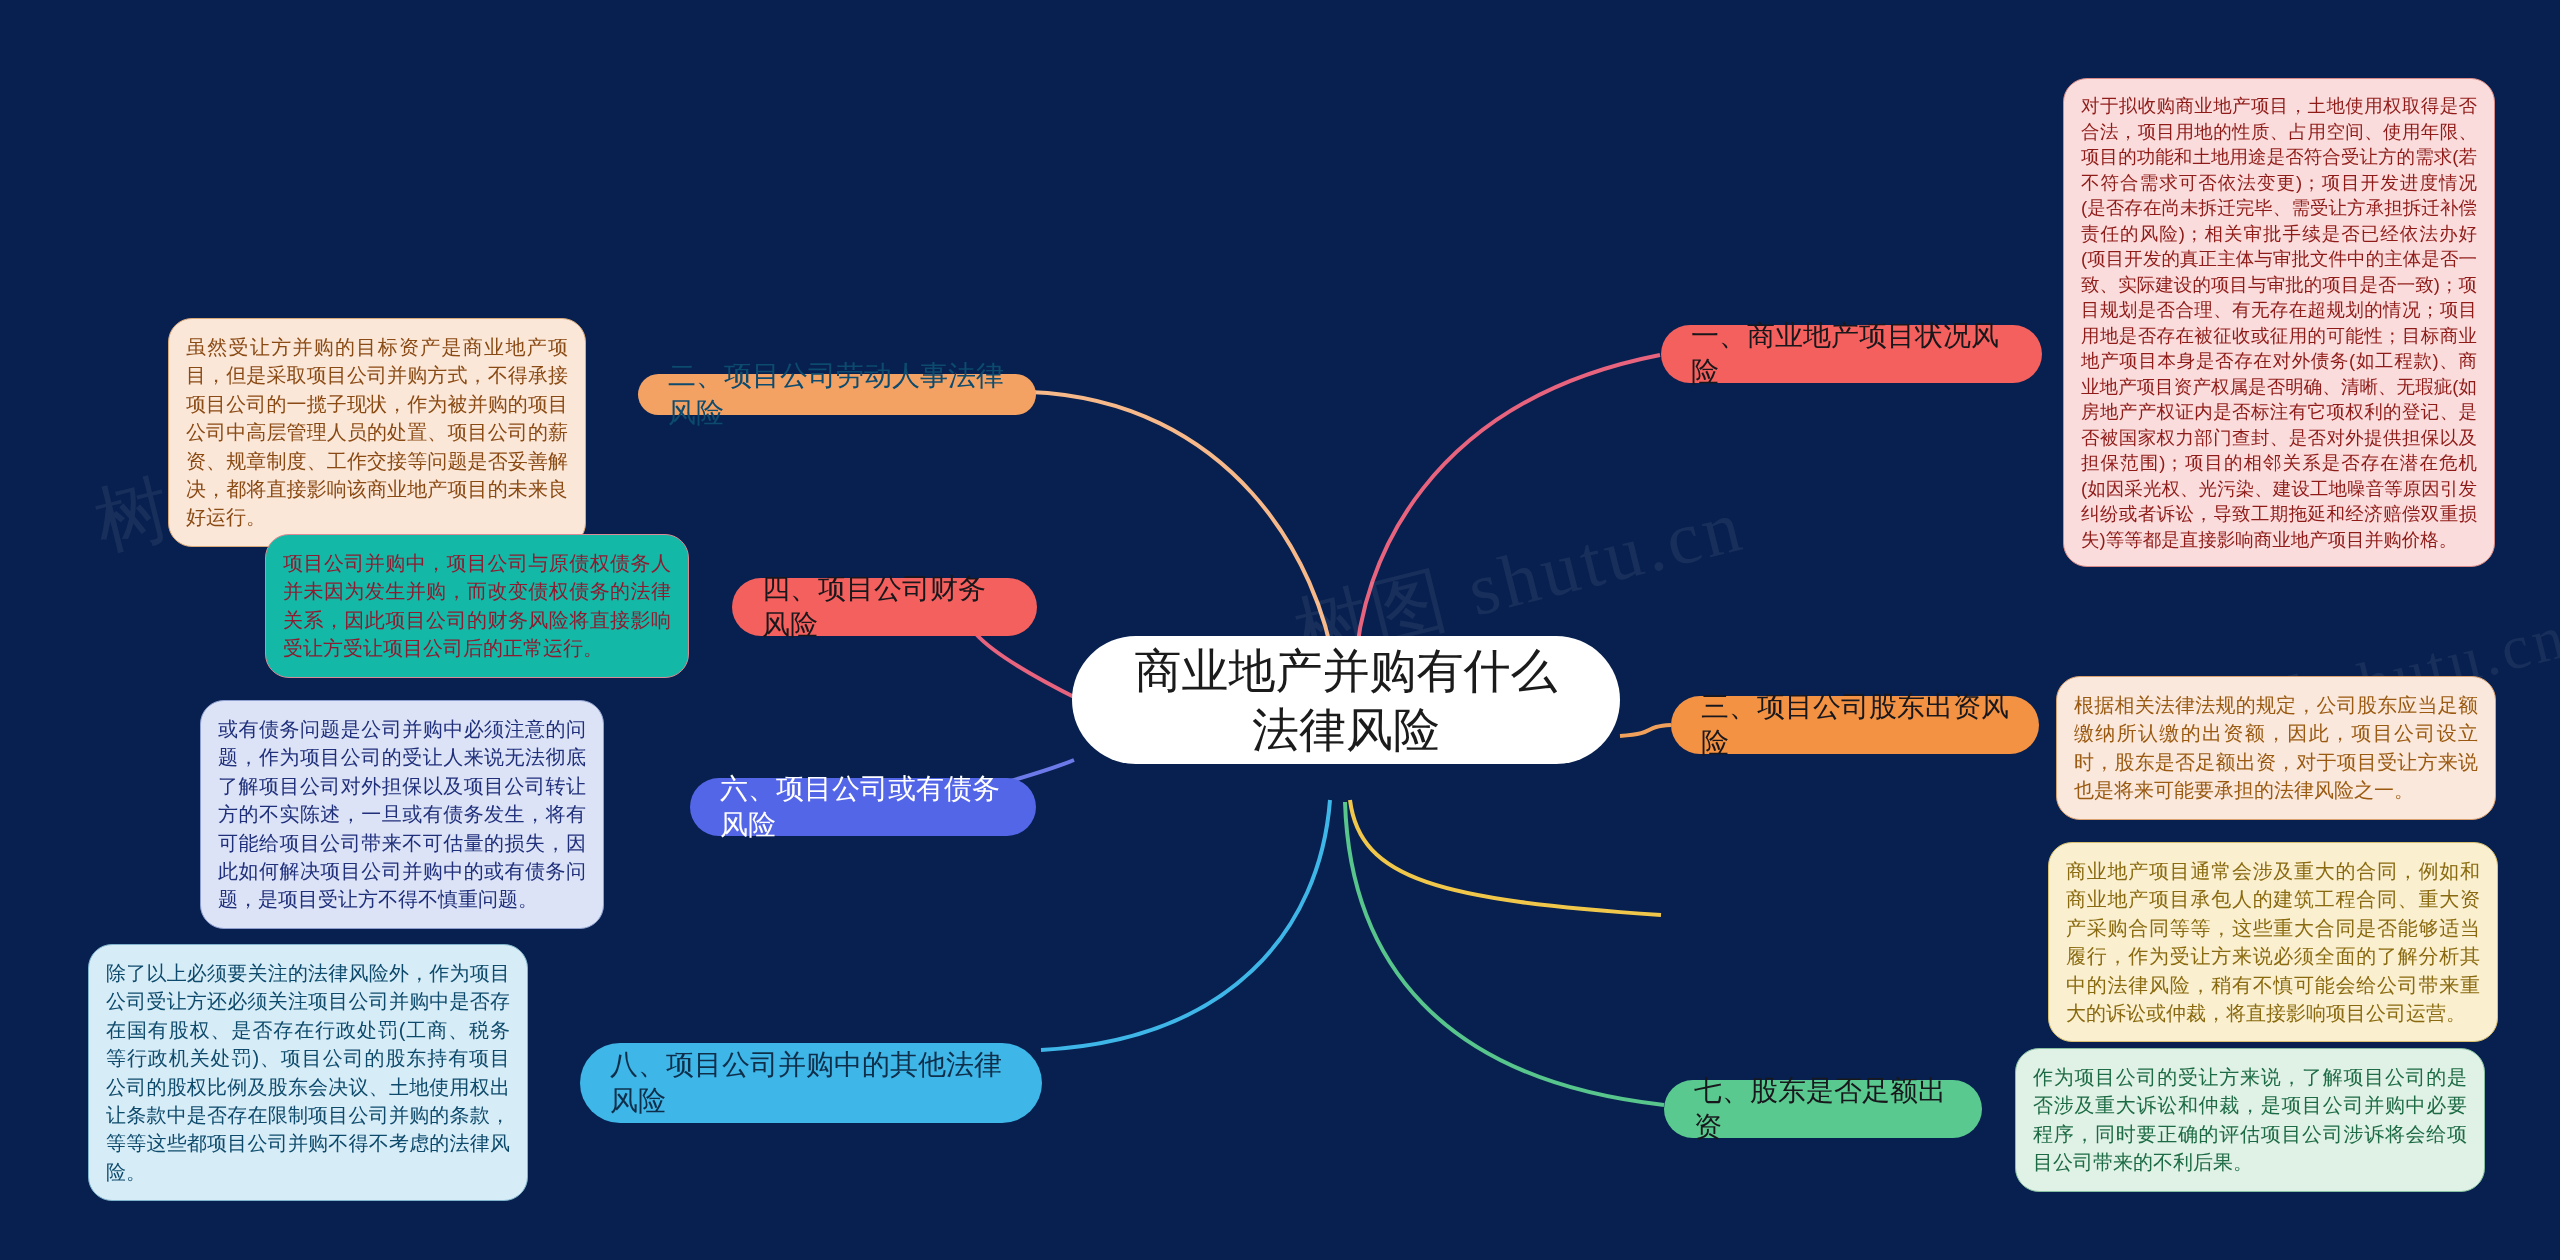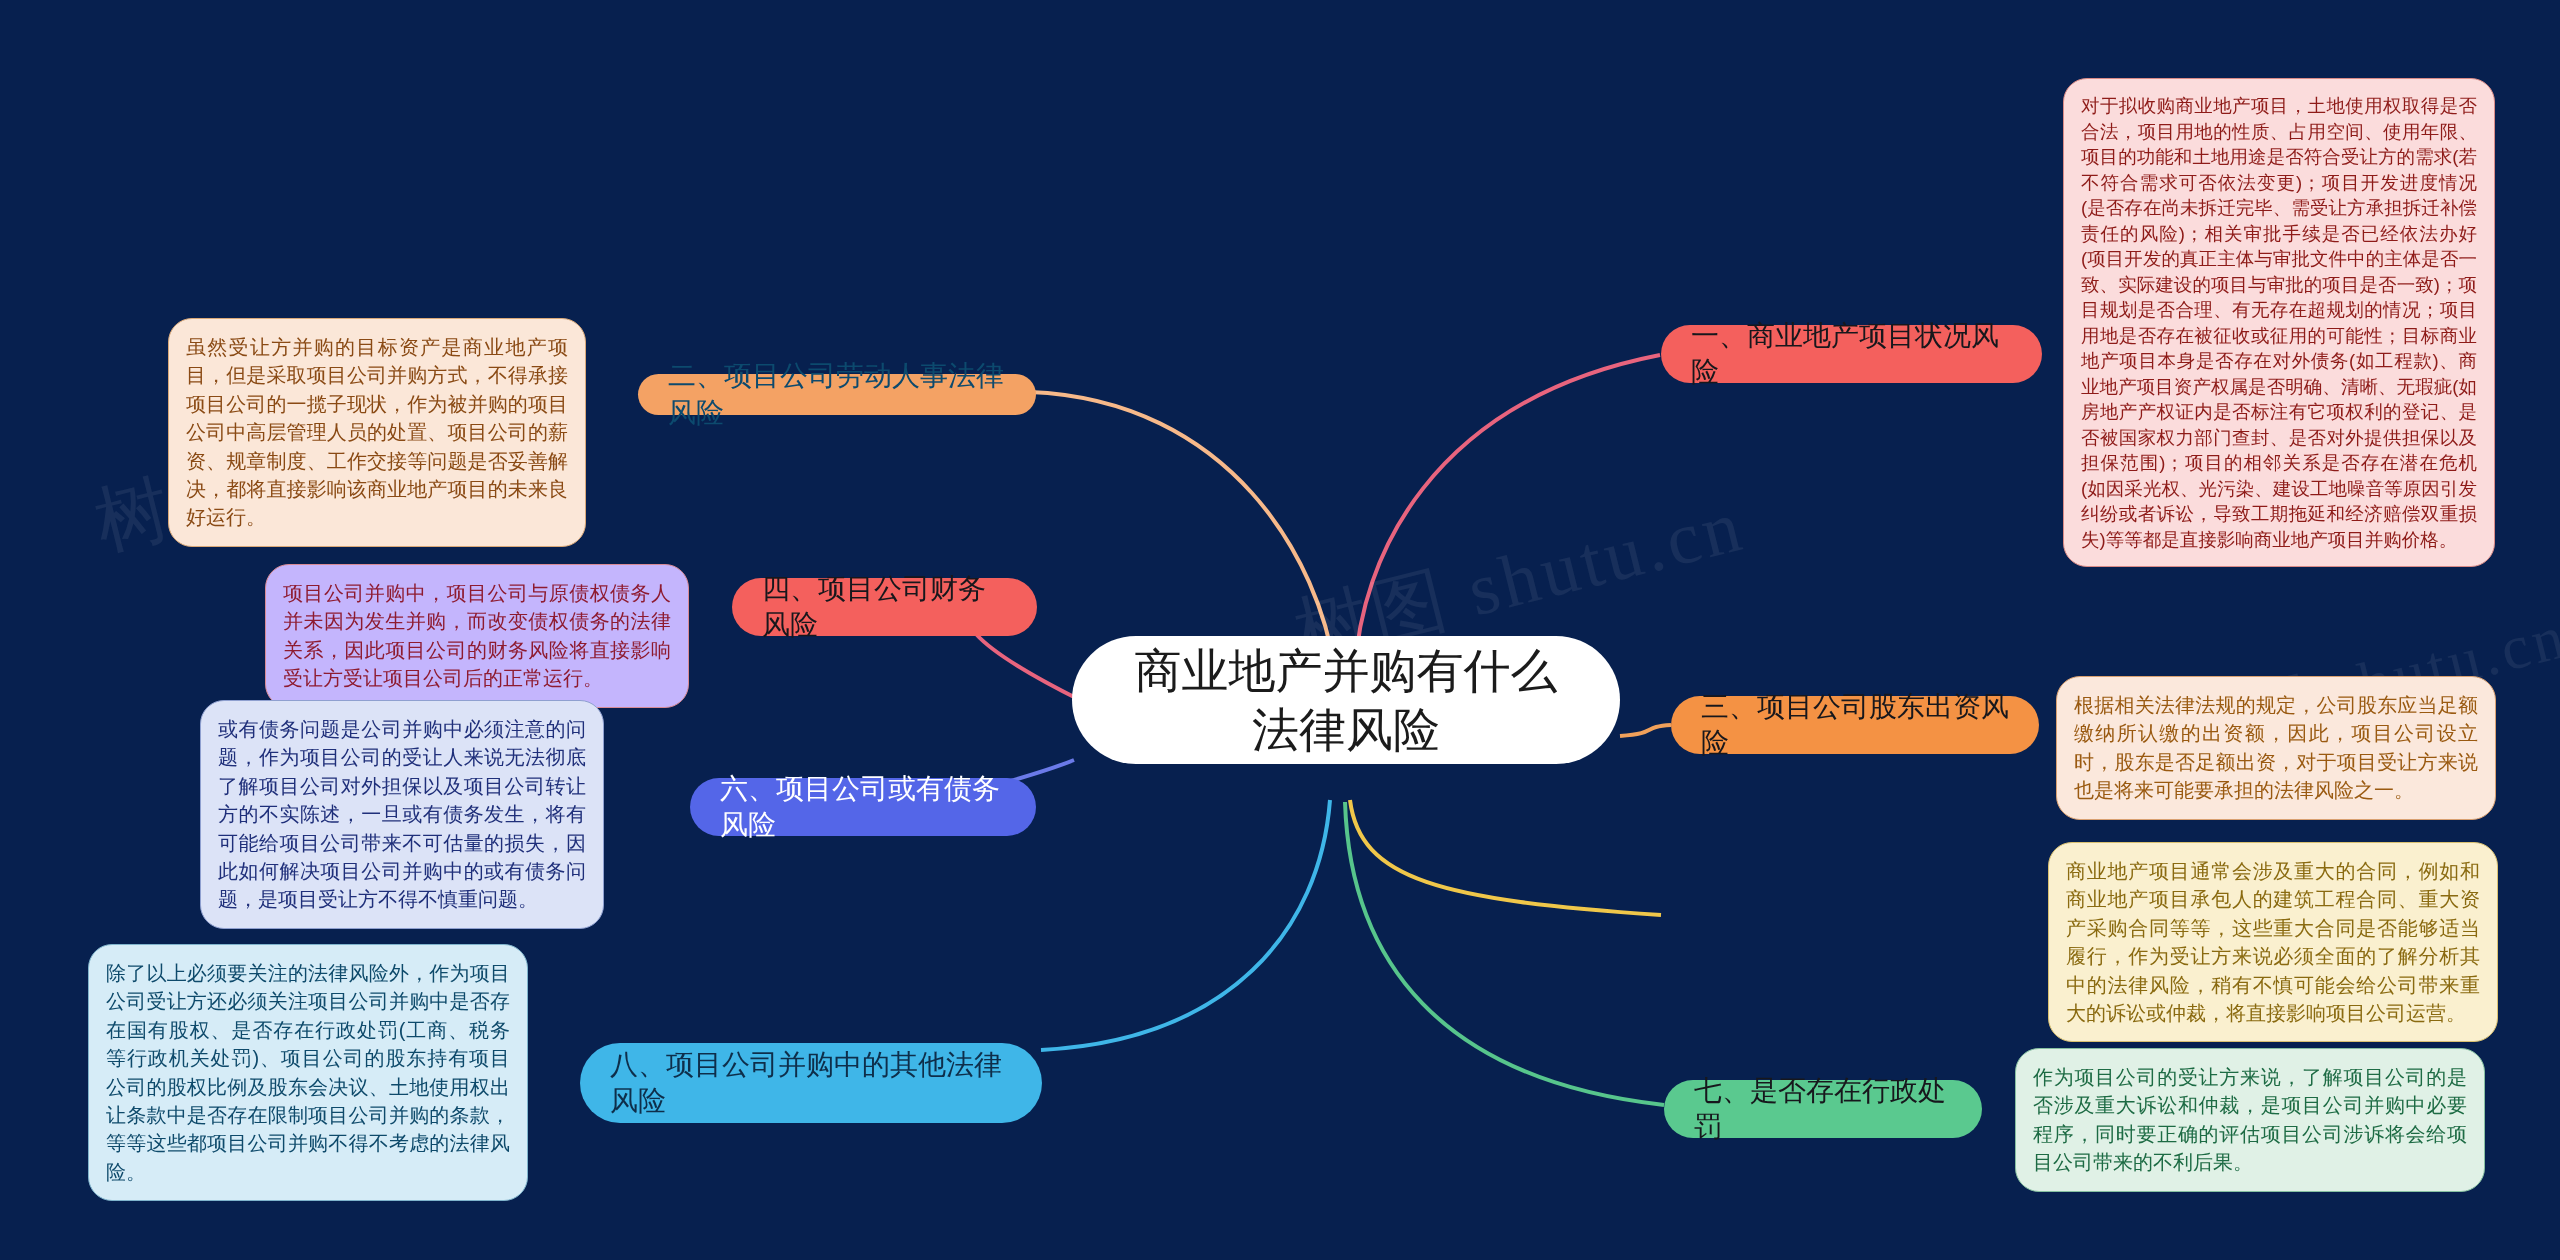--- a/index.html
+++ b/index.html
@@ -107,40 +107,40 @@
   <div class="pill dark" style="left: 732px; top: 578px; width: 305px; height: 58px; background: rgb(244, 96, 93); color: rgb(23, 23, 28);">
     <span>四、项目公司财务风险</span>
   </div>
 
 
   <div class="pill light" style="left: 690px; top: 778px; width: 346px; height: 58px; background: rgb(84, 102, 232); color: rgb(255, 255, 255);">
     <span>六、项目公司或有债务风险</span>
   </div>
 
   <div class="pill dark" style="left: 1664px; top: 1080px; width: 318px; height: 58px; background: rgb(90, 201, 143); color: rgb(23, 23, 28);">
-    <span>七、是否存在行政处罚</span>
+    <span>七、股东是否足额出资</span>
   </div>
 
   <div class="pill dark" style="left: 580px; top: 1015px; width: 462px; height: 80px; border-radius: 40px; background: rgb(63, 182, 232); color: rgb(14, 46, 74); margin-top: 28px;">
     <span>八、项目公司并购中的其他法律风险</span>
   </div>
 
   <div class="note" style="left: 2063px; top: 78px; width: 432px; font-size: 18.5px; line-height: 1.38; background: rgb(251, 220, 220); color: rgb(142, 27, 24); border: 1px solid rgb(217, 138, 134);">
     <span>对于拟收购商业地产项目，土地使用权取得是否合法，项目用地的性质、占用空间、使用年限、项目的功能和土地用途是否符合受让方的需求(若不符合需求可否依法变更)；项目开发进度情况(是否存在尚未拆迁完毕、需受让方承担拆迁补偿责任的风险)；相关审批手续是否已经依法办好(项目开发的真正主体与审批文件中的主体是否一致、实际建设的项目与审批的项目是否一致)；项目规划是否合理、有无存在超规划的情况；项目用地是否存在被征收或征用的可能性；目标商业地产项目本身是否存在对外债务(如工程款)、商业地产项目资产权属是否明确、清晰、无瑕疵(如房地产产权证内是否标注有它项权利的登记、是否被国家权力部门查封、是否对外提供担保以及担保范围)；项目的相邻关系是否存在潜在危机(如因采光权、光污染、建设工地噪音等原因引发纠纷或者诉讼，导致工期拖延和经济赔偿双重损失)等等都是直接影响商业地产项目并购价格。</span>
   </div>
 
   <div class="note" style="left: 168px; top: 318px; width: 418px; background: rgb(251, 231, 216); color: rgb(138, 74, 20); border: 1px solid rgb(217, 168, 120);">
     <span>虽然受让方并购的目标资产是商业地产项目，但是采取项目公司并购方式，不得承接项目公司的一揽子现状，作为被并购的项目公司中高层管理人员的处置、项目公司的薪资、规章制度、工作交接等问题是否妥善解决，都将直接影响该商业地产项目的未来良好运行。</span>
   </div>
 
   <div class="note" style="left: 2056px; top: 676px; width: 440px; background: rgb(251, 232, 220); color: rgb(154, 90, 17); border: 1px solid rgb(217, 160, 112);">
     <span>根据相关法律法规的规定，公司股东应当足额缴纳所认缴的出资额，因此，项目公司设立时，股东是否足额出资，对于项目受让方来说也是将来可能要承担的法律风险之一。</span>
   </div>
 
-  <div class="note" style="left: 265px; top: 564px; width: 424px; background: #c4b5fd; color: rgb(142, 27, 48); border: 1px solid rgb(217, 138, 148);">
+  <div class="note" style="left: 265px; top: 534px; width: 424px; background: #14b8a6; color: rgb(142, 27, 48); border: 1px solid rgb(217, 138, 148);">
     <span>项目公司并购中，项目公司与原债权债务人并未因为发生并购，而改变债权债务的法律关系，因此项目公司的财务风险将直接影响受让方受让项目公司后的正常运行。</span>
   </div>
 
   <div class="note" style="left: 2048px; top: 842px; width: 450px; background: rgb(250, 240, 207); color: rgb(138, 106, 16); border: 1px solid rgb(217, 192, 112);">
     <span>商业地产项目通常会涉及重大的合同，例如和商业地产项目承包人的建筑工程合同、重大资产采购合同等等，这些重大合同是否能够适当履行，作为受让方来说必须全面的了解分析其中的法律风险，稍有不慎可能会给公司带来重大的诉讼或仲裁，将直接影响项目公司运营。</span>
   </div>
 
   <div class="note" style="left: 200px; top: 700px; width: 404px; background: rgb(220, 227, 247); color: rgb(31, 47, 122); border: 1px solid rgb(143, 160, 208);">
     <span>或有债务问题是公司并购中必须注意的问题，作为项目公司的受让人来说无法彻底了解项目公司对外担保以及项目公司转让方的不实陈述，一旦或有债务发生，将有可能给项目公司带来不可估量的损失，因此如何解决项目公司并购中的或有债务问题，是项目受让方不得不慎重问题。</span>
   </div>

